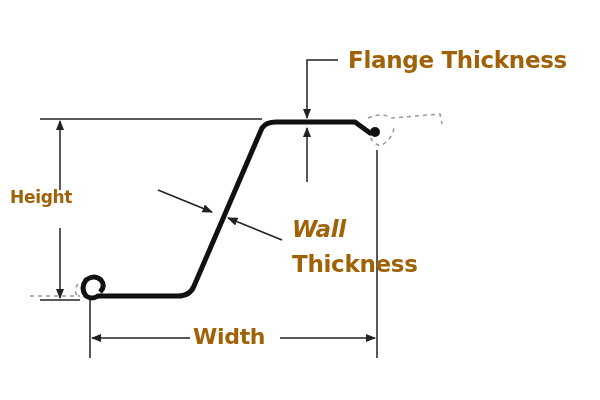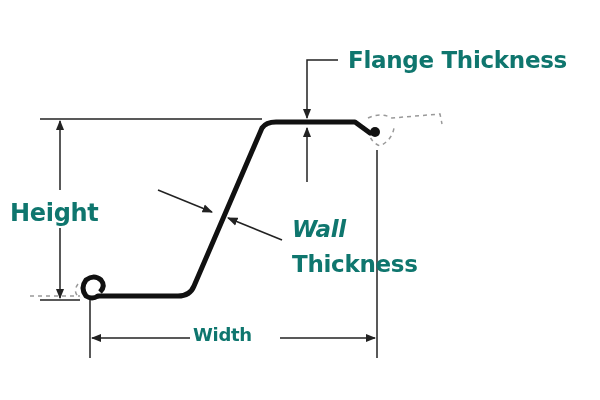--- a/index.html
+++ b/index.html
@@ -1,18 +1,18 @@
 <!DOCTYPE html>
 <html><head>
 <meta charset="utf-8">
 <style>
   html, body { margin: 0; padding: 0; background: #ffffff; }
   body { width: 600px; height: 400px; position: relative; overflow: hidden; font-family: "DejaVu Sans", sans-serif; }
   svg { position: absolute; left: 0; top: 0; }
-  .lbl { position: absolute; font-family: "DejaVu Sans", sans-serif; font-weight: bold; color: #0f766e; font-size: 22px; line-height: 1; white-space: nowrap; letter-spacing: -0.3px; }
+  .lbl { position: absolute; font-family: "DejaVu Sans", sans-serif; font-weight: bold; color: #a16207; font-size: 22px; line-height: 1; white-space: nowrap; letter-spacing: -0.3px; }
 </style>
 </head>
 <body>
 
 <svg width="600" height="400" viewBox="0 0 600 400">
   <defs>
     <marker id="ah" viewBox="0 0 10 10" refX="9" refY="5" markerWidth="7" markerHeight="7" orient="auto-start-reverse">
       <path d="M0,1 L10,5 L0,9 z" fill="#222"></path>
     </marker>
   </defs>
@@ -52,16 +52,16 @@
   </g>
 
   <g>
     <path d="M98,296 L178,296 Q190,296 194,286 L262,128 Q266,122 276,122 L355,122 L370,133" stroke="#111" stroke-width="5" fill="none" stroke-linejoin="round" stroke-linecap="round"></path>
     <circle cx="375" cy="132" r="5" fill="#111"></circle>
     <path d="M98,296 Q92,300 86,296 Q80,288 86,280 Q94,274 101,280 Q106,286 100,292" stroke="#111" stroke-width="5" fill="none"></path>
   </g>
 </svg>
 
 <div class="lbl" style="left:348px; top:49px; font-size:23px;">Flange Thickness</div>
-<div class="lbl" style="left:10px; top:201px; font-size:24px;">Height</div>
+<div class="lbl" style="left:10px; top:189px; font-size:17px;">Height</div>
 <div class="lbl" style="left:292px; top:218px; font-size:23px;font-style:italic;">Wall</div>
 <div class="lbl" style="left:292px; top:253px; font-size:23px;">Thickness</div>
-<div class="lbl" style="left:193px; top:326px; font-size:18px;">Width</div>
+<div class="lbl" style="left:193px; top:326px; font-size:22px;">Width</div>
 
 </body></html>

